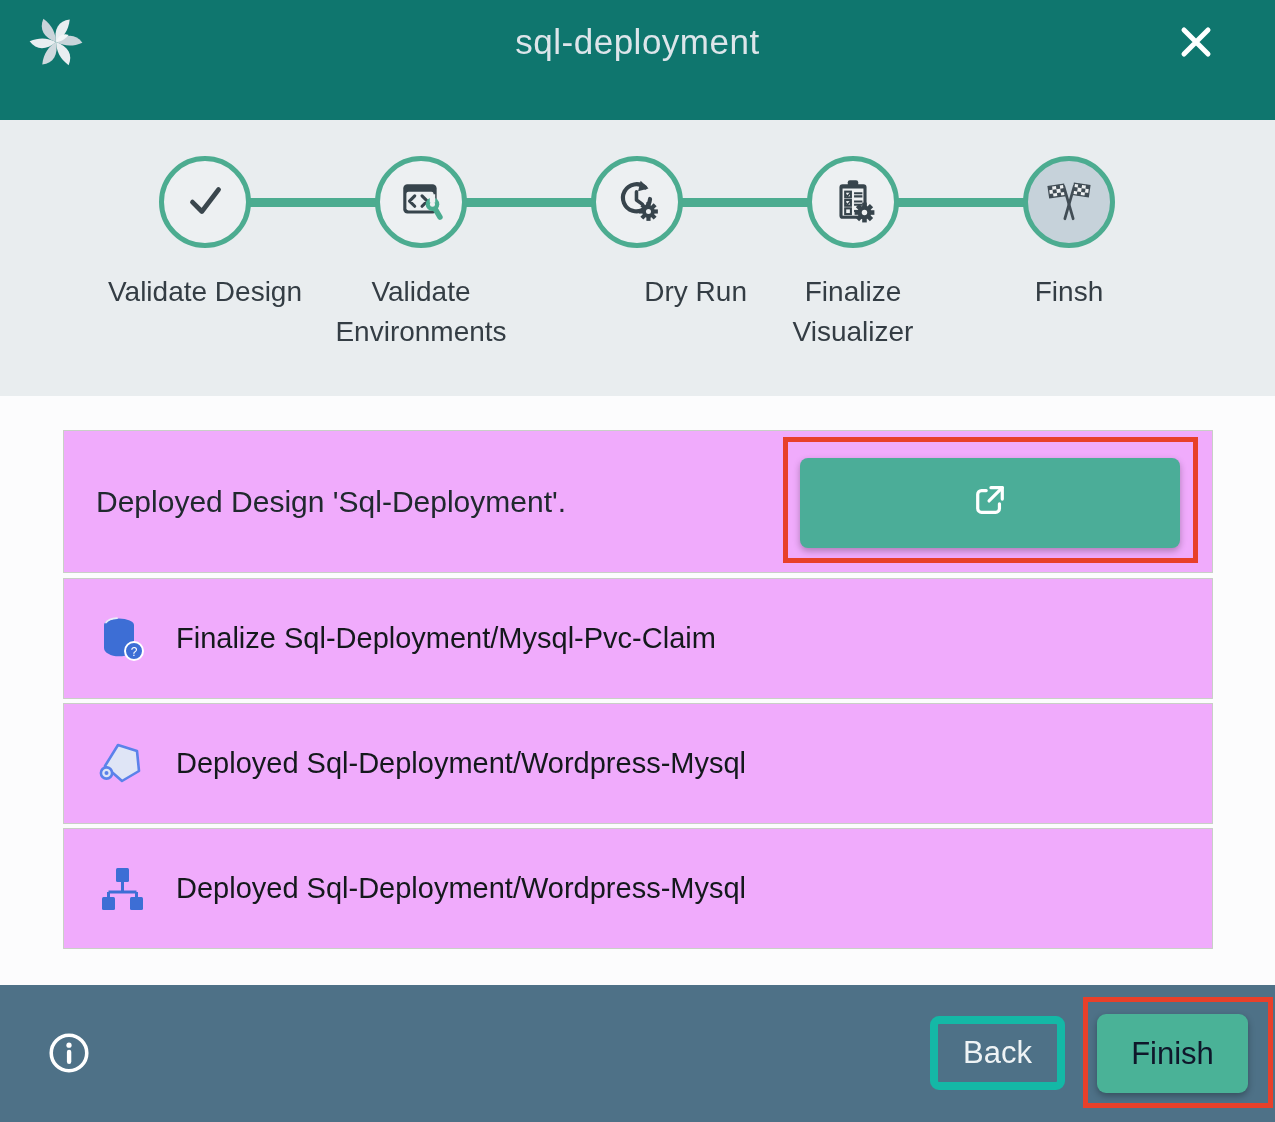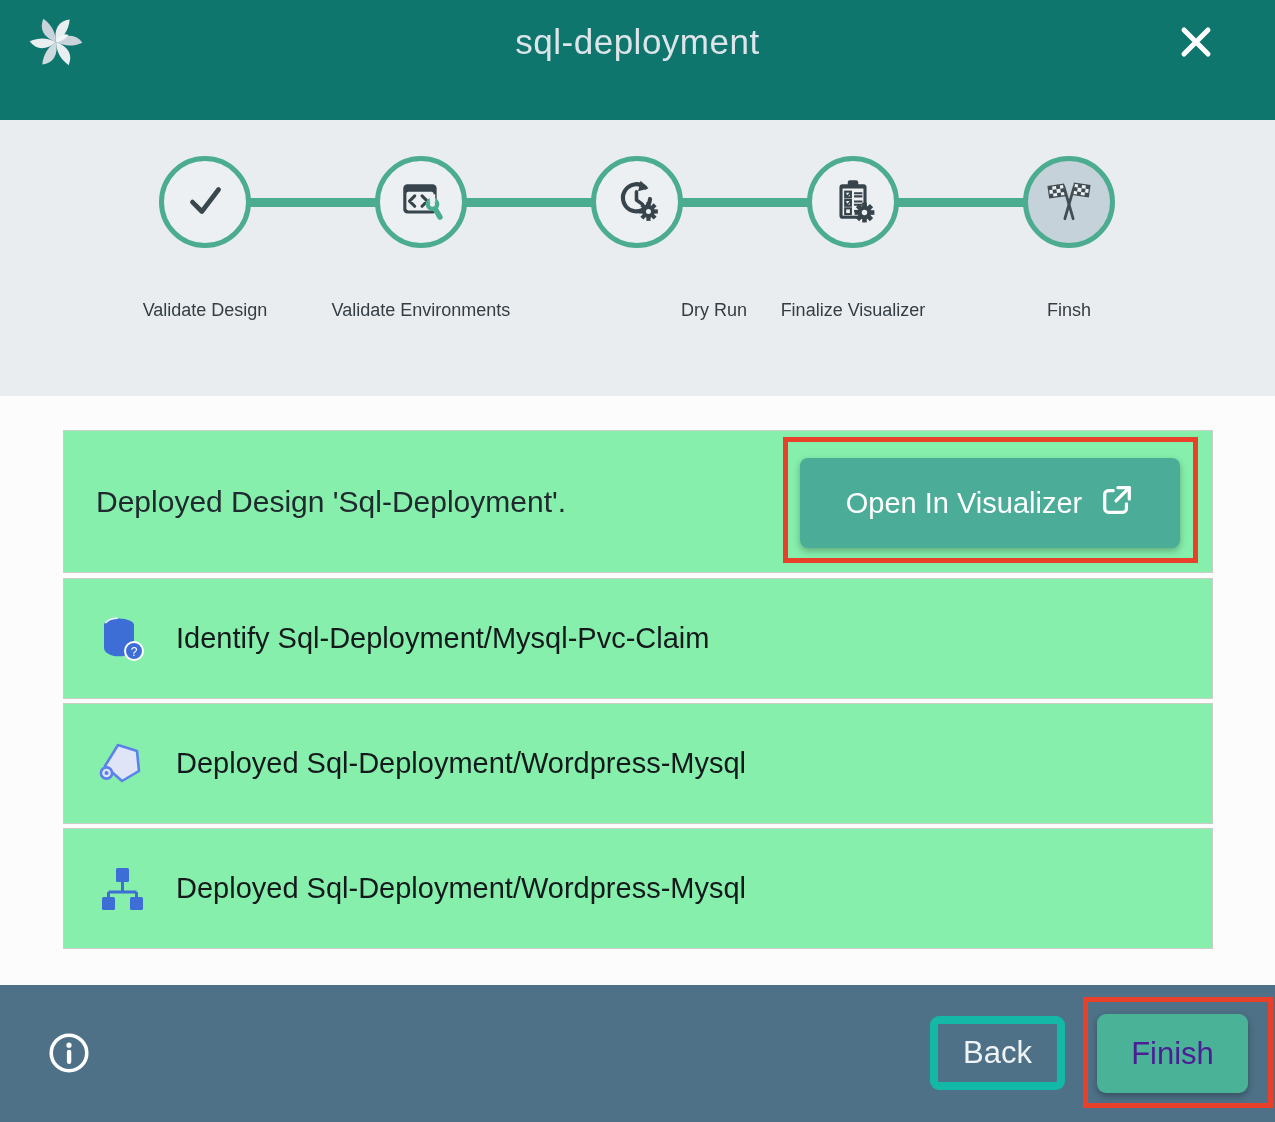--- a/index.html
+++ b/index.html
@@ -13,43 +13,43 @@
   .title{position:absolute;left:0;top:22px;width:1275px;text-align:center;
     font-size:35px;color:#dde5ea;letter-spacing:.5px;}
   .close-btn{position:absolute;left:1170px;top:16px;width:52px;height:52px;
     display:flex;align-items:center;justify-content:center;background:none;border:none;cursor:pointer;}
   
   .stepper{position:absolute;left:0;top:120px;width:1275px;height:276px;background:#e9edef;}
   .connector{position:absolute;top:78px;height:9px;background:#4cac90;}
   .step-circle{position:absolute;top:36px;width:82px;height:82px;border:5px solid #4cac90;
     border-radius:50%;background:#edf0f2;display:flex;align-items:center;justify-content:center;}
   .step-circle.active{background:#c6d2da;}
-  .step-label{position:absolute;top:170px;width:220px;text-align:center;
-    font-size:18px;line-height:40px;color:#343d44;}
-  
-  .row{position:absolute;left:63px;width:1150px;background:#86efac;
+  .step-label{position:absolute;top:152px;width:220px;text-align:center;
+    font-size:28px;line-height:40px;color:#343d44;}
+  
+  .row{position:absolute;left:63px;width:1150px;background:#f0abfc;
     border:1px solid #c9cfc7;box-sizing:border-box;display:flex;align-items:center;}
   .row-message{font-size:30px;color:#20292e;padding-left:32px;}
   .row-item-icon{width:52px;height:52px;margin-left:32px;flex:0 0 auto;}
   .row-item-text{font-size:29px;color:#14191c;margin-left:28px;}
   .highlight{position:absolute;border:5px solid #e8402a;box-sizing:border-box;pointer-events:none;}
   .vis-btn{position:absolute;left:800px;top:458px;width:380px;height:90px;
     background:#4bad98;border:none;border-radius:8px;cursor:pointer;
     display:flex;align-items:center;justify-content:center;gap:18px;
     color:#fff;font-size:29px;font-family:"Liberation Sans",sans-serif;
     box-shadow:0 3px 7px rgba(0,0,0,.28);}
   
   .footer{position:absolute;left:0;top:985px;width:1275px;height:137px;background:#4e7187;}
   .info-btn{position:absolute;left:46px;top:45px;width:46px;height:46px;
     background:none;border:none;cursor:pointer;padding:0;}
   .back-btn{position:absolute;left:930px;top:31px;width:135px;height:74px;
     background:transparent;border:8px solid #14b8a6;border-radius:9px;
     color:#eef3f5;font-size:31px;font-family:"Liberation Sans",sans-serif;cursor:pointer;}
   .finish-btn{position:absolute;left:1097px;top:29px;width:151px;height:79px;
-    background:#4ab297;border:none;border-radius:9px;color:#4c1d95;font-size:31px;
+    background:#4ab297;border:none;border-radius:9px;color:#0f172a;font-size:31px;
     font-family:"Liberation Sans",sans-serif;cursor:pointer;box-shadow:0 3px 7px rgba(0,0,0,.3);}
 </style>
 </head>
 <body>
 
 <div class="modal">
 
   <div class="header">
     <span class="logo">
       <svg viewBox="0 0 48 48" width="60" height="64">
@@ -185,42 +185,41 @@
       </span>
     </div>
     <div class="step-label" style="left:959px;">Finsh</div>
   </div>
 
   <div class="row" style="top:430px;height:143px;">
     <span class="row-message">Deployed Design 'Sql-Deployment'.</span>
   </div>
 
   <button class="vis-btn">
-    <span>Open In Visualizer</span>
     <span>
       <svg viewBox="0 0 36 36" width="34" height="34">
         <path d="M14 8 H9 a4 4 0 0 0 -4 4 v15 a4 4 0 0 0 4 4 h15 a4 4 0 0 0 4 -4 v-5" fill="none" stroke="#fff" stroke-width="3.4" stroke-linecap="round"></path>
         <path d="M19 5 h12 v12" fill="none" stroke="#fff" stroke-width="3.4" stroke-linecap="round" stroke-linejoin="round"></path>
         <path d="M31 5 L17 19" stroke="#fff" stroke-width="3.4" stroke-linecap="round"></path>
       </svg>
     </span>
   </button>
   <div class="highlight" style="left:783px;top:437px;width:415px;height:126px;"></div>
 
   <div class="row" style="top:578px;height:121px;">
     <span class="row-item-icon">
       <svg viewBox="0 0 52 52" width="52" height="52">
         <ellipse cx="23" cy="12" rx="15" ry="6.5" fill="#3d6ed5"></ellipse>
         <path d="M8 12 v23 c0 4.6 6.7 8.3 15 8.3 s15 -3.7 15 -8.3 v-23" fill="#3d6ed5"></path>
         <path d="M10 9.5 a15 6.5 0 0 1 11 -4.3" stroke="#e9eef8" stroke-width="1.8" fill="none" stroke-linecap="round"></path>
         <circle cx="38" cy="38" r="9" fill="#3d6ed5" stroke="#fff" stroke-width="2"></circle>
         <text x="38" y="42.5" font-size="12" fill="#fff" text-anchor="middle" font-family="Liberation Sans, sans-serif">?</text>
       </svg>
     </span>
-    <span class="row-item-text">Identify Sql-Deployment/Mysql-Pvc-Claim</span>
+    <span class="row-item-text">Finalize Sql-Deployment/Mysql-Pvc-Claim</span>
   </div>
 
   <div class="row" style="top:703px;height:121px;">
     <span class="row-item-icon">
       <svg viewBox="0 0 52 52" width="52" height="52">
         <path d="M22 7 L41 13 L43 33 L26 43 L9 28 Z" fill="#dfe5f6" stroke="#5b82ea" stroke-width="2.6" stroke-linejoin="round"></path>
         <circle cx="10.5" cy="35" r="5.6" fill="#dfe5f6" stroke="#5b82ea" stroke-width="2.6"></circle>
         <circle cx="10.5" cy="35" r="2" fill="#5b82ea"></circle>
       </svg>
     </span>

